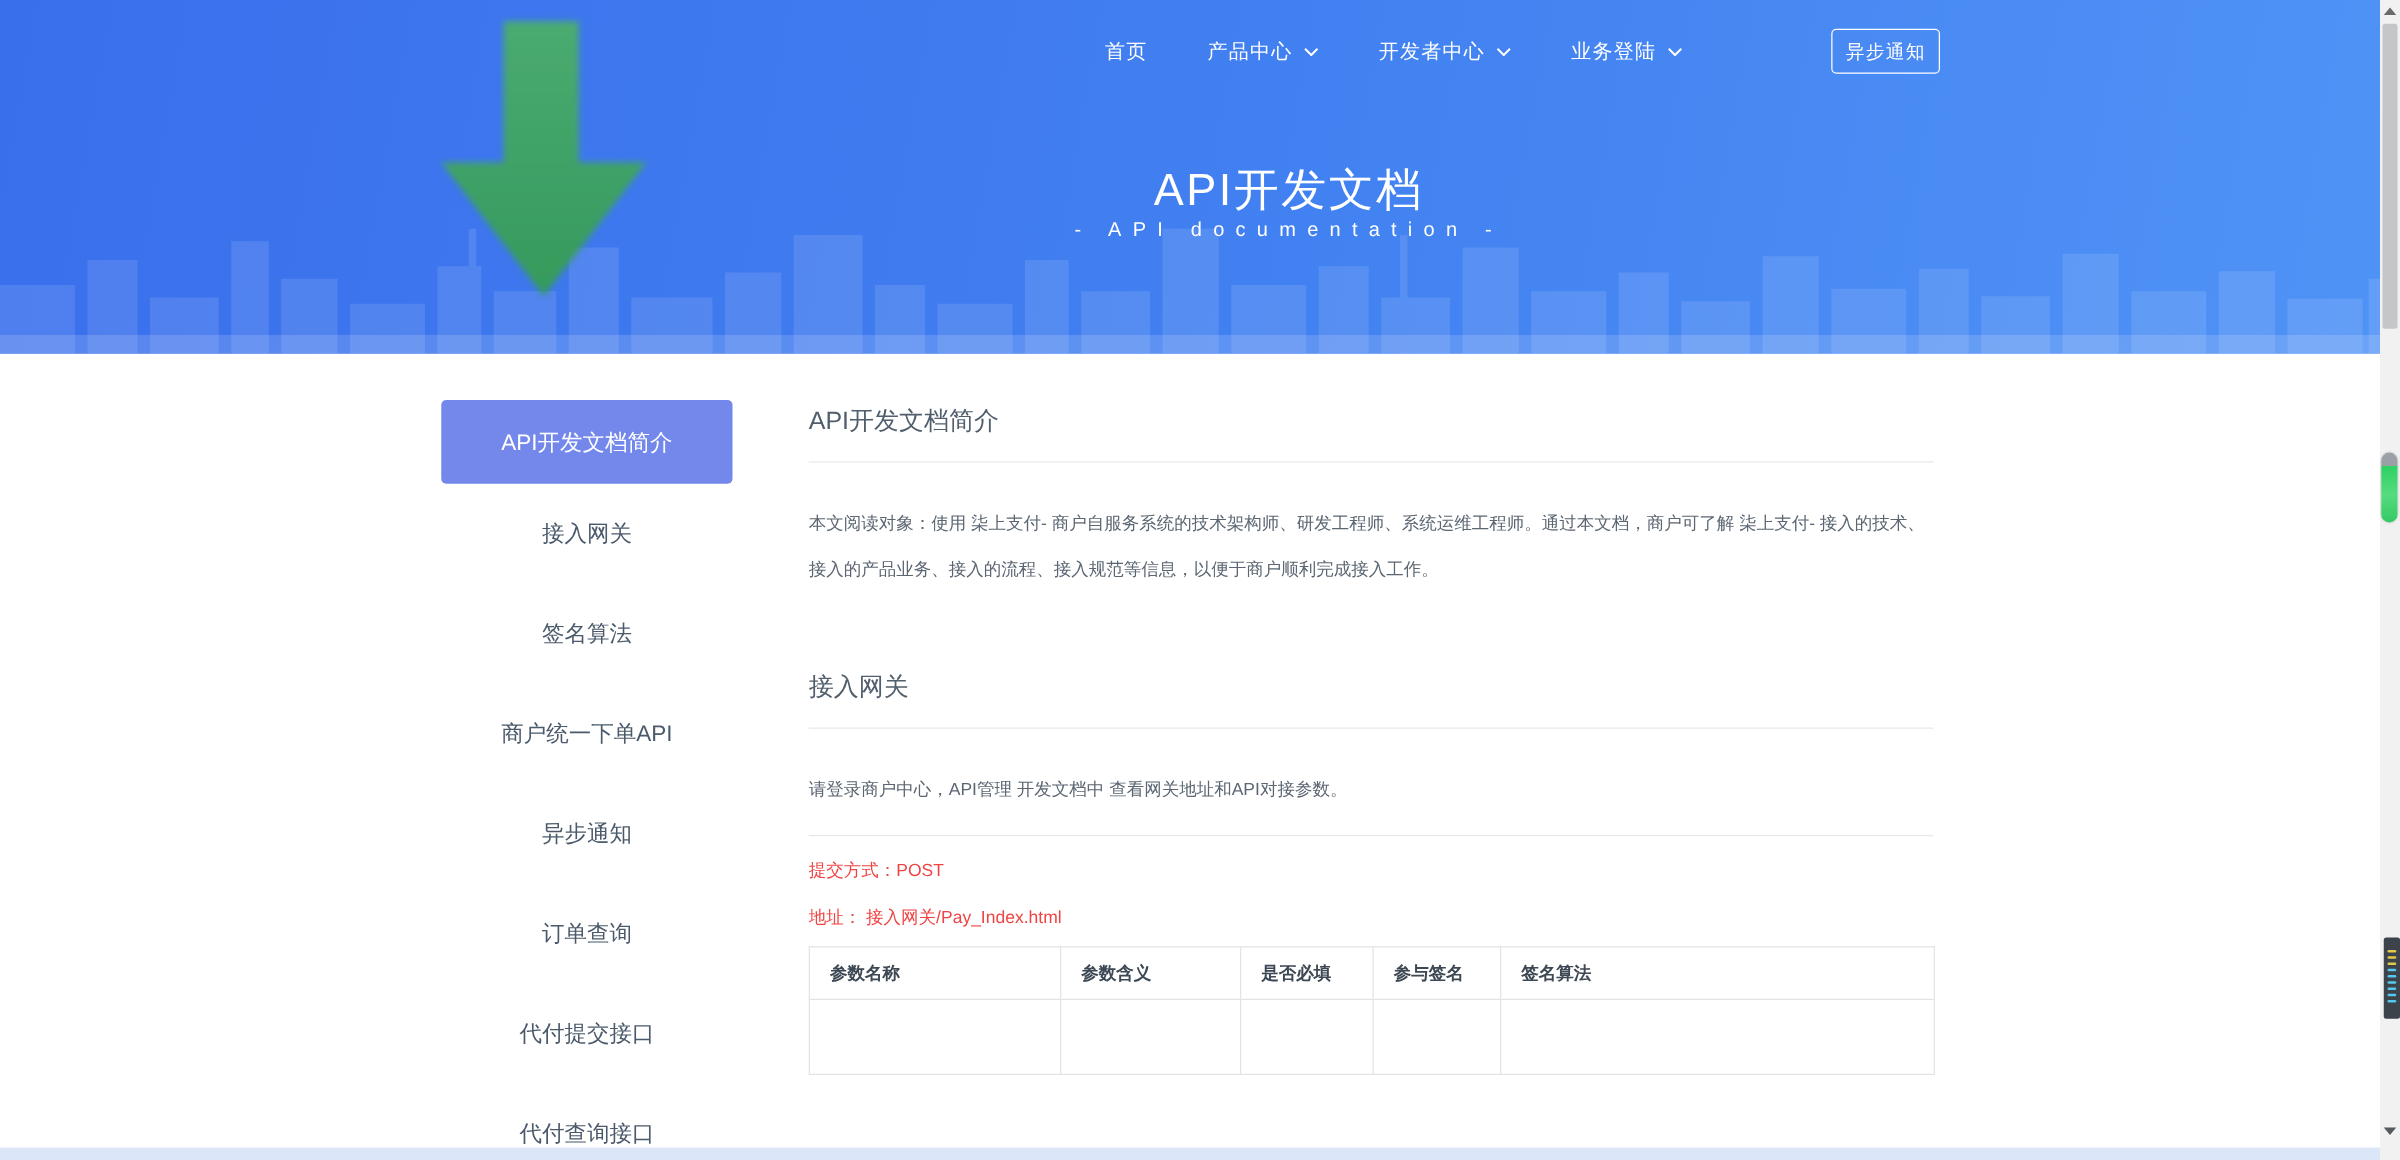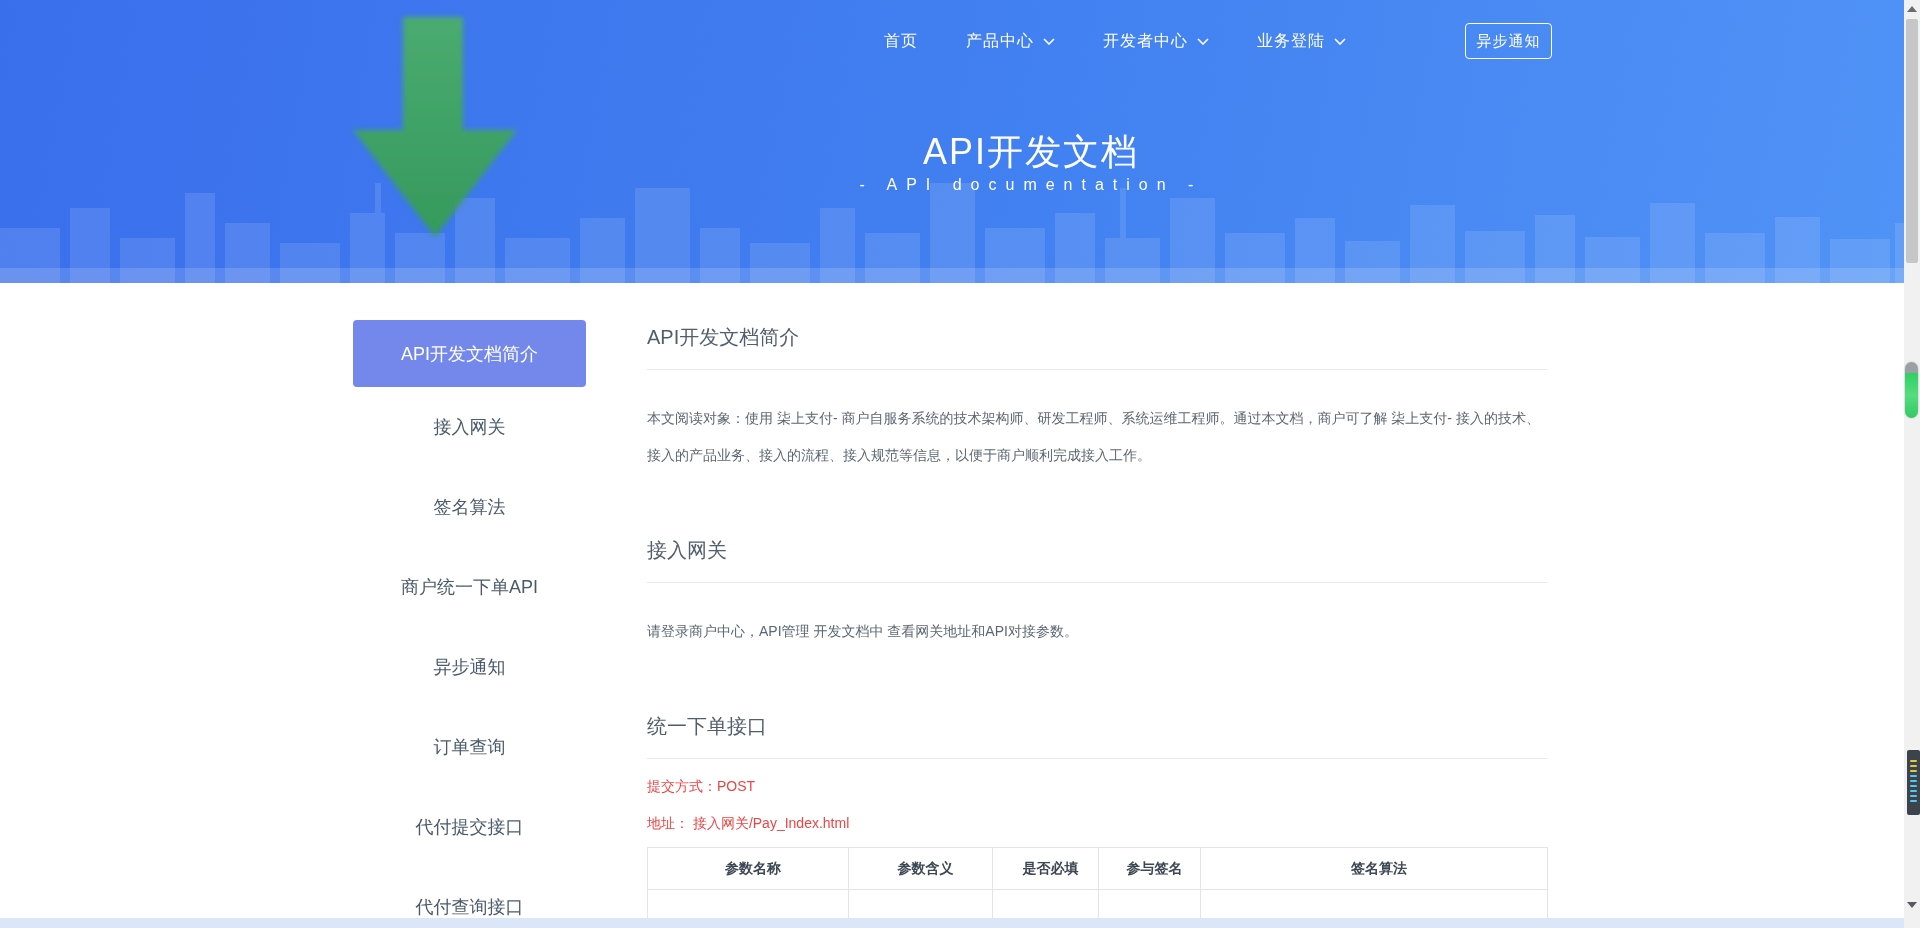--- a/index.html
+++ b/index.html
@@ -38,21 +38,21 @@
   .main { position:absolute; left:647px; top:283px; width:900px; }
   .main h2 { margin:0; font-size:20px; font-weight:400; color:#515e6c; line-height:28px; }
   .main section > h2 { margin-top:62px; }
   .main section:first-child > h2 { margin-top:40px; }
   .rule { height:1px; background:#e7e9eb; margin-top:18px; }
   .main p { margin:30px 0 0 0; font-size:14px; color:#5b6672; line-height:37px; }
   .meta-line { margin-top:17px; font-size:14px; color:#ef4444; line-height:20px; }
   .meta-line:first-of-type { margin-top:42px; }
 
   table.params { margin-top:14px; width:900px; border-collapse:collapse; table-layout:fixed; }
-  table.params th { border:1px solid #e2e4e6; height:42px; padding:0 6px 0 16px; text-align:center;
+  table.params th { border:1px solid #e2e4e6; height:42px; padding:0 6px 0 16px; text-align:left;
                     font-size:14px; font-weight:bold; color:#3d4854; background:#fff; }
   table.params td { border:1px solid #e2e4e6; height:60px; padding:0 6px 0 16px; font-size:14px; color:#5b6672; }
   col.col-0{width:201px} col.col-1{width:144px} col.col-2{width:106px} col.col-3{width:102px} col.col-4{width:347px}
 
   .bottom-strip { position:absolute; left:0; top:918px; width:1904px; height:10px; background:#dbe6f8; }
 
   
   .scrollbar { position:absolute; right:0; top:0; width:16px; height:928px; background:#f1f1f1; }
   .sb-arrow { position:absolute; left:3px; width:0; height:0; border-left:5px solid transparent; border-right:5px solid transparent; }
   .sb-arrow.up { top:6px; border-bottom:6px solid #6b6b6b; }
@@ -176,21 +176,20 @@
         <h2>API开发文档简介</h2>
         <div class="rule"></div>
         <p>本文阅读对象：使用 柒上支付- 商户自服务系统的技术架构师、研发工程师、系统运维工程师。通过本文档，商户可了解 柒上支付- 接入的技术、接入的产品业务、接入的流程、接入规范等信息，以便于商户顺利完成接入工作。</p>
       </section>
       <section>
         <h2>接入网关</h2>
         <div class="rule"></div>
         <p>请登录商户中心，API管理 开发文档中 查看网关地址和API对接参数。</p>
       </section>
       <section>
-        <h2>统一下单接口</h2>
         <div class="rule"></div>
         <div class="meta-line">提交方式：POST</div>
         <div class="meta-line">地址： 接入网关/Pay_Index.html</div>
         <table class="params">
           <colgroup>
             <col class="col-0">
             <col class="col-1">
             <col class="col-2">
             <col class="col-3">
             <col class="col-4">

